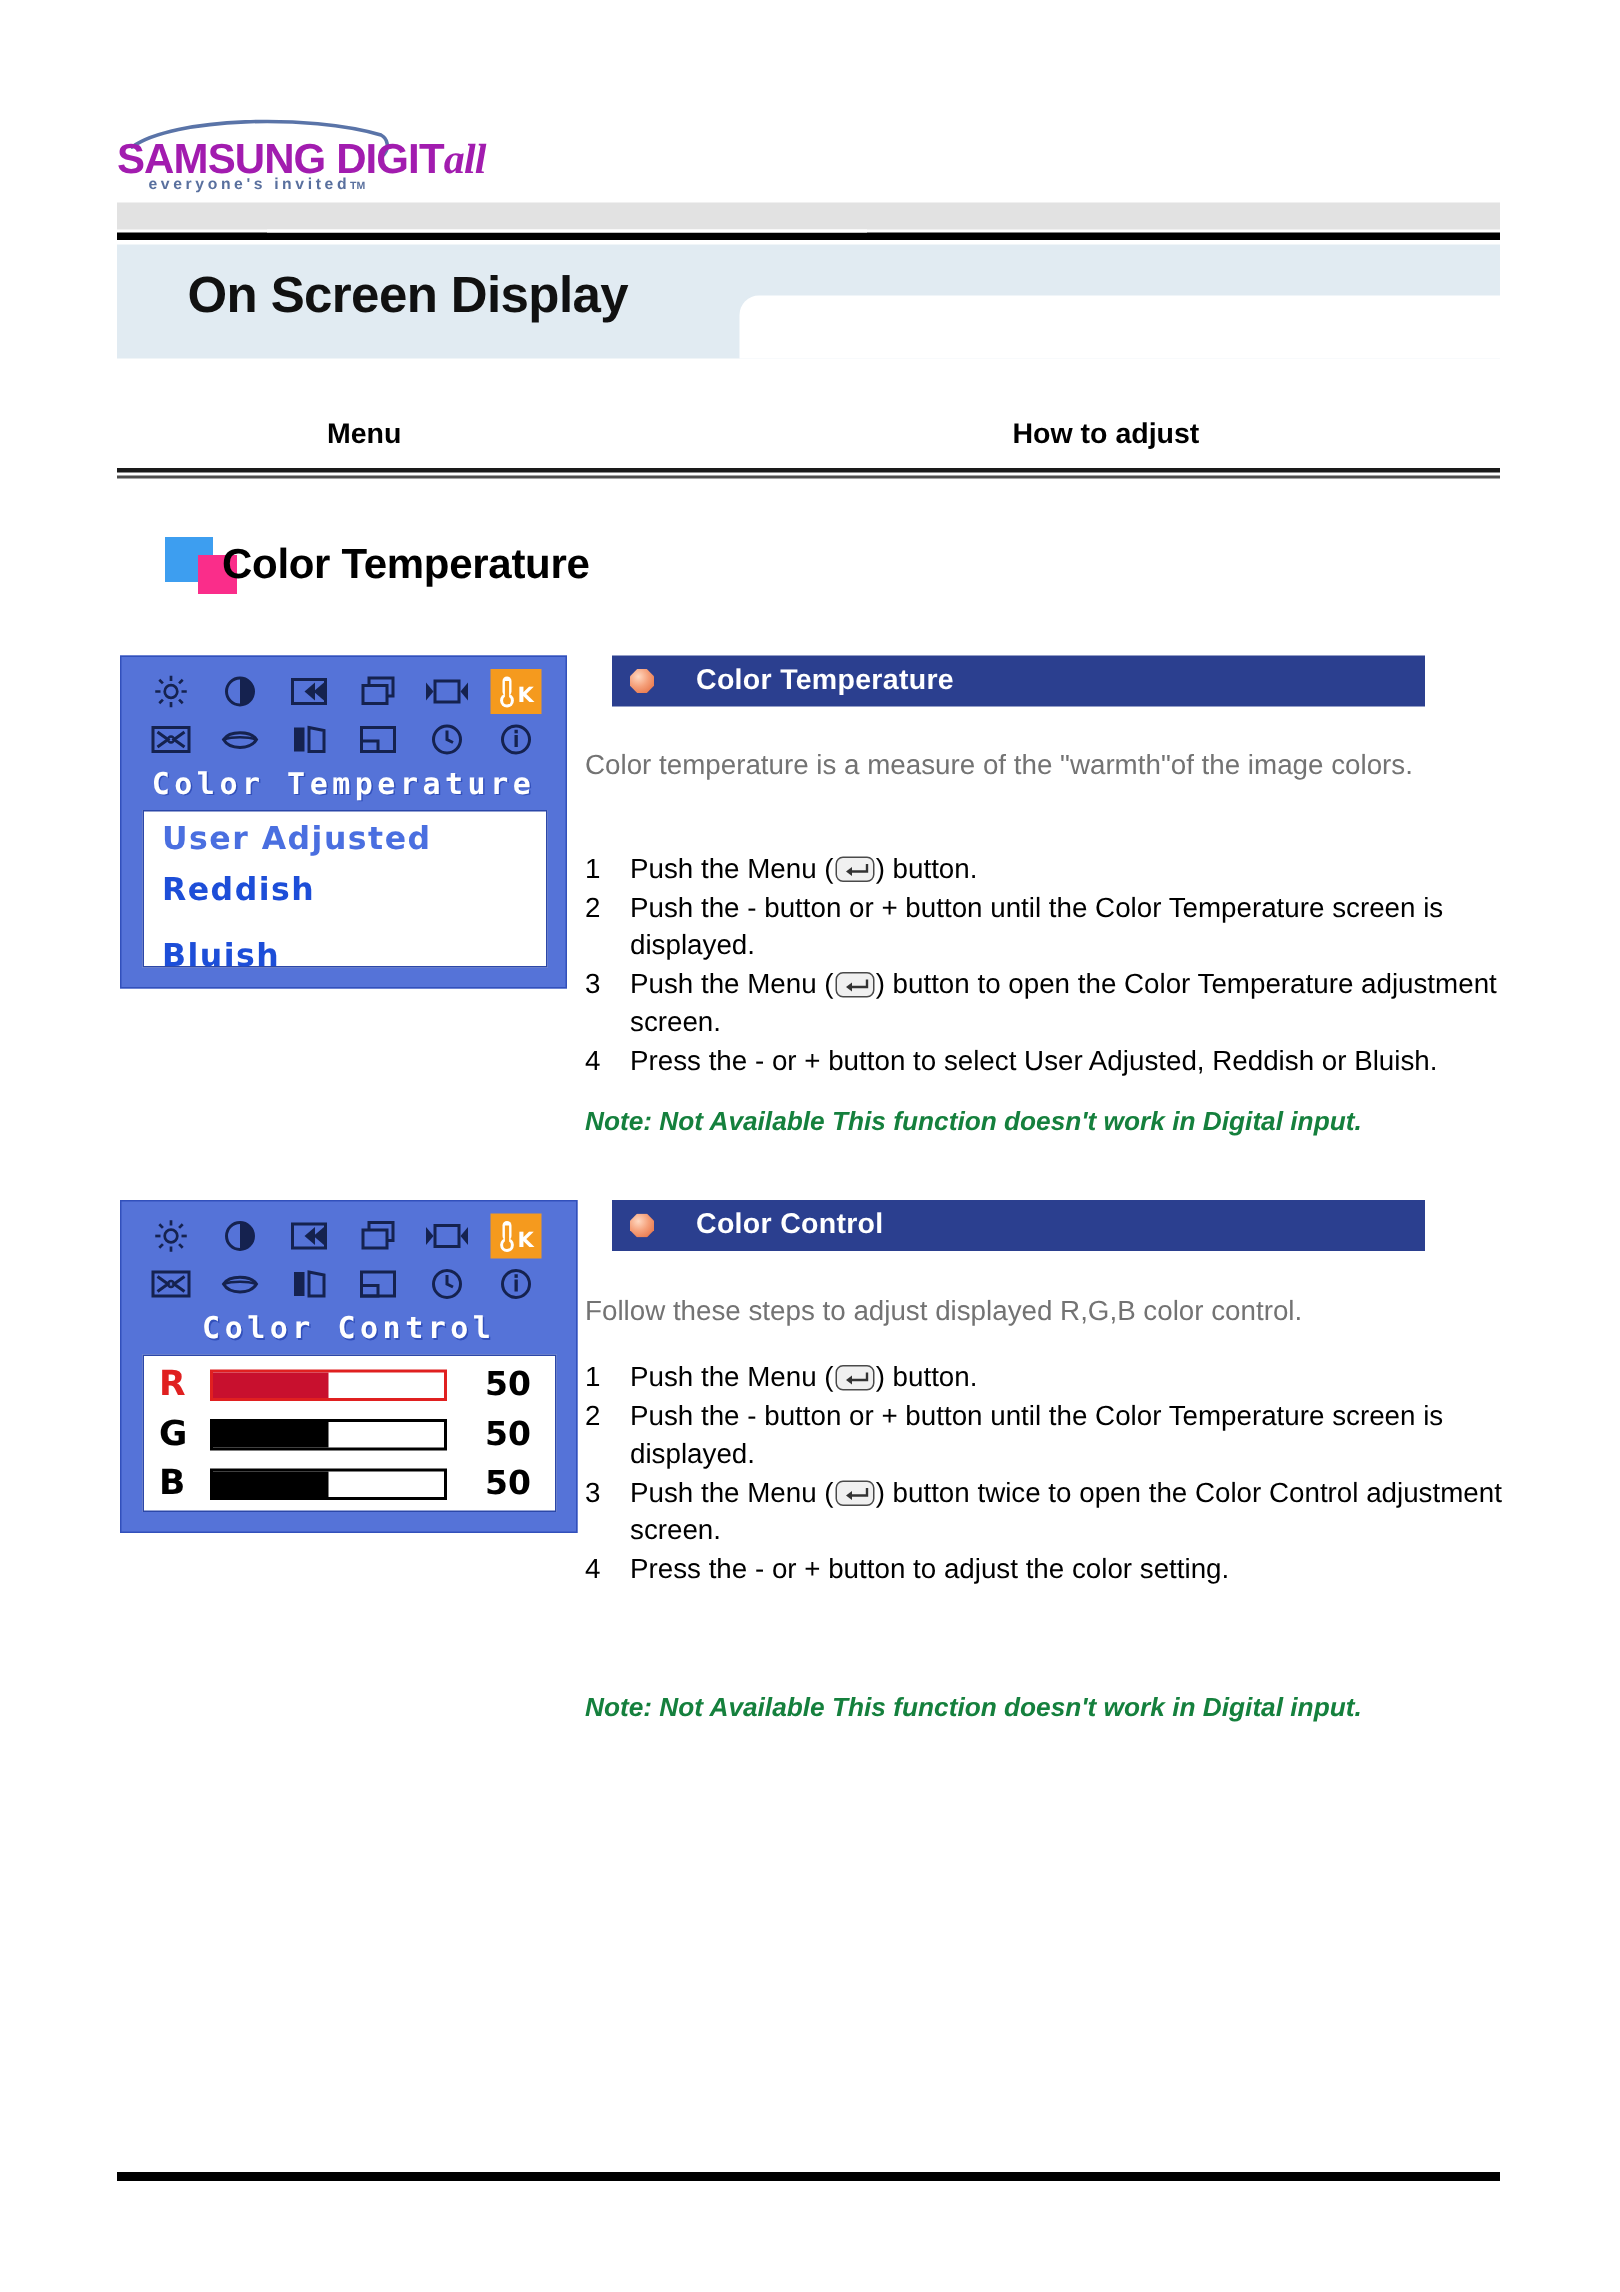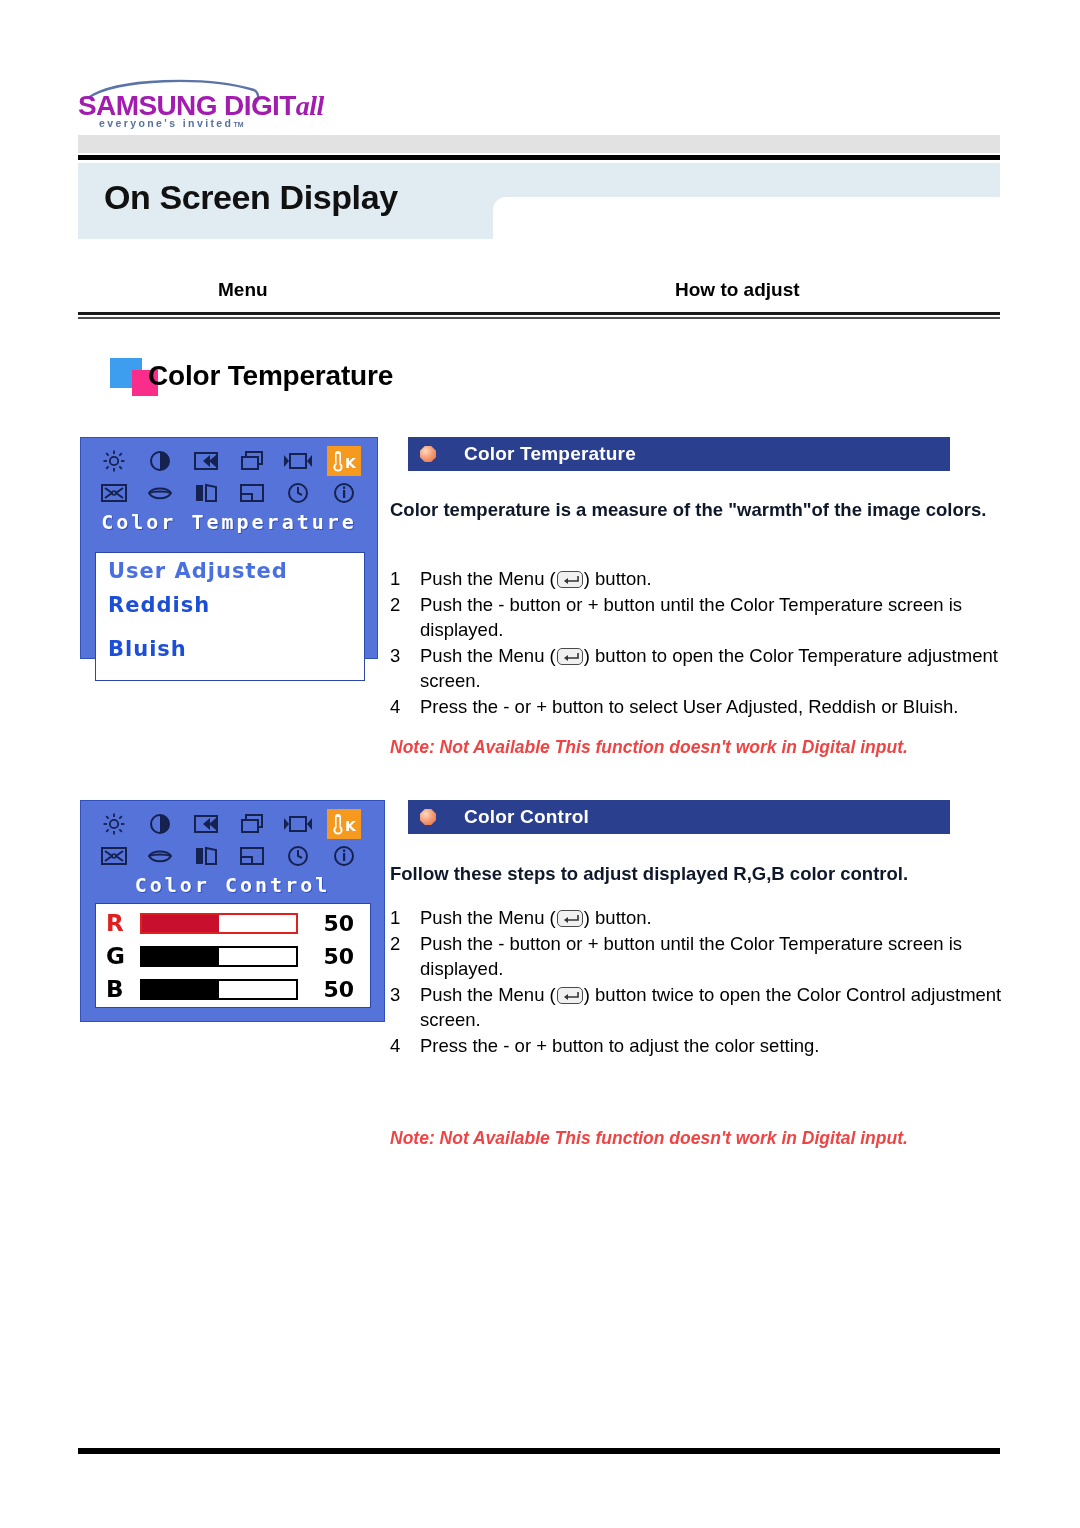--- a/index.html
+++ b/index.html
@@ -98,21 +98,21 @@
     position: absolute;
     left: 493px;
     top: 197px;
     width: 507px;
     height: 42px;
     background: #ffffff;
     border-top-left-radius: 13px;
   }
   .page-title {
     position: absolute;
-    left: 104px;
+    left: 125px;
     top: 178px;
     font-size: 34px;
     font-weight: bold;
     color: #111111;
     letter-spacing: -0.4px;
     white-space: nowrap;
   }
 
   
   .col-head {
@@ -281,22 +281,22 @@
     margin-left: 28px;
     font-size: 19px;
     font-weight: bold;
     color: #ffffff;
     letter-spacing: 0.2px;
   }
 
   .lead {
     position: absolute;
     font-size: 18.5px;
-    font-weight: bold;
-    color: #0f172a;
+    font-weight: normal;
+    color: #737373;
     line-height: 25px;
     width: 620px;
   }
   .steps {
     position: absolute;
     width: 625px;
     font-size: 18.5px;
     color: #000000;
     line-height: 25.5px;
   }
@@ -307,21 +307,21 @@
   .step-num {
     width: 30px;
     flex: 0 0 30px;
   }
   .step-txt { flex: 1; }
   .note {
     position: absolute;
     font-size: 17.5px;
     font-weight: bold;
     font-style: italic;
-    color: #ef4444;
+    color: #15803d;
     white-space: nowrap;
   }
 
   .menu-btn {
     display: inline-block;
     width: 26px;
     height: 17px;
     border: 1px solid #4a4a4a;
     border-radius: 5px;
     background: #f0f0f0;
@@ -465,21 +465,21 @@
             <circle cx="12" cy="12" r="9" fill="none" stroke="#15224f" stroke-width="2"></circle>
             <rect x="11" y="9" width="2.2" height="8" fill="#15224f"></rect>
             <rect x="11" y="5.5" width="2.2" height="2.4" fill="#15224f"></rect>
           </svg>
       </div>
     </div>
   </div>
 
   <div class="osd-title" style="top:72px;">Color Temperature</div>
 
-  <div class="osd-list" style="left:14px; top:102px; width:270px; height:129px;margin-top:12px;">
+  <div class="osd-list" style="left:14px; top:102px; width:270px; height:105px;">
     <div class="osd-opt sel" style="position:absolute;left:12px;top:6px;">User Adjusted</div>
     <div class="osd-opt" style="position:absolute;left:12px;top:40px;">Reddish</div>
     <div class="osd-opt" style="position:absolute;left:12px;top:84px;">Bluish</div>
   </div>
 </div>
 
 <div class="cap-bar" style="left:408px; top:437px; width:542px;">
   <div class="cap-bullet"></div>
   <div class="cap-text">Color Temperature</div>
 </div>

